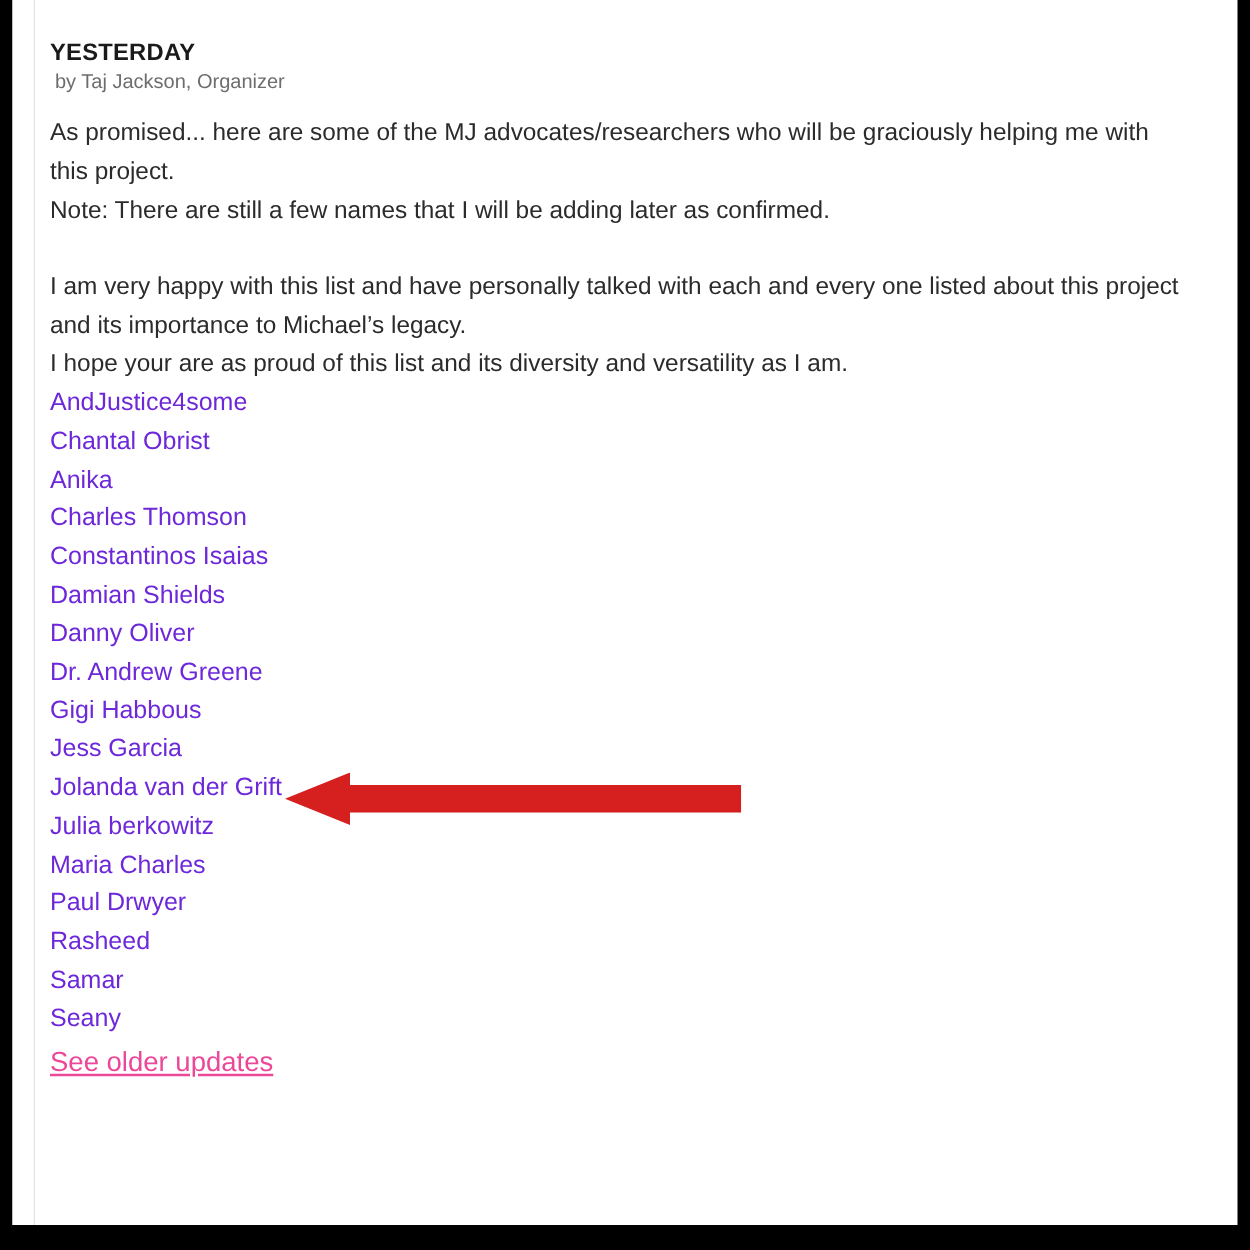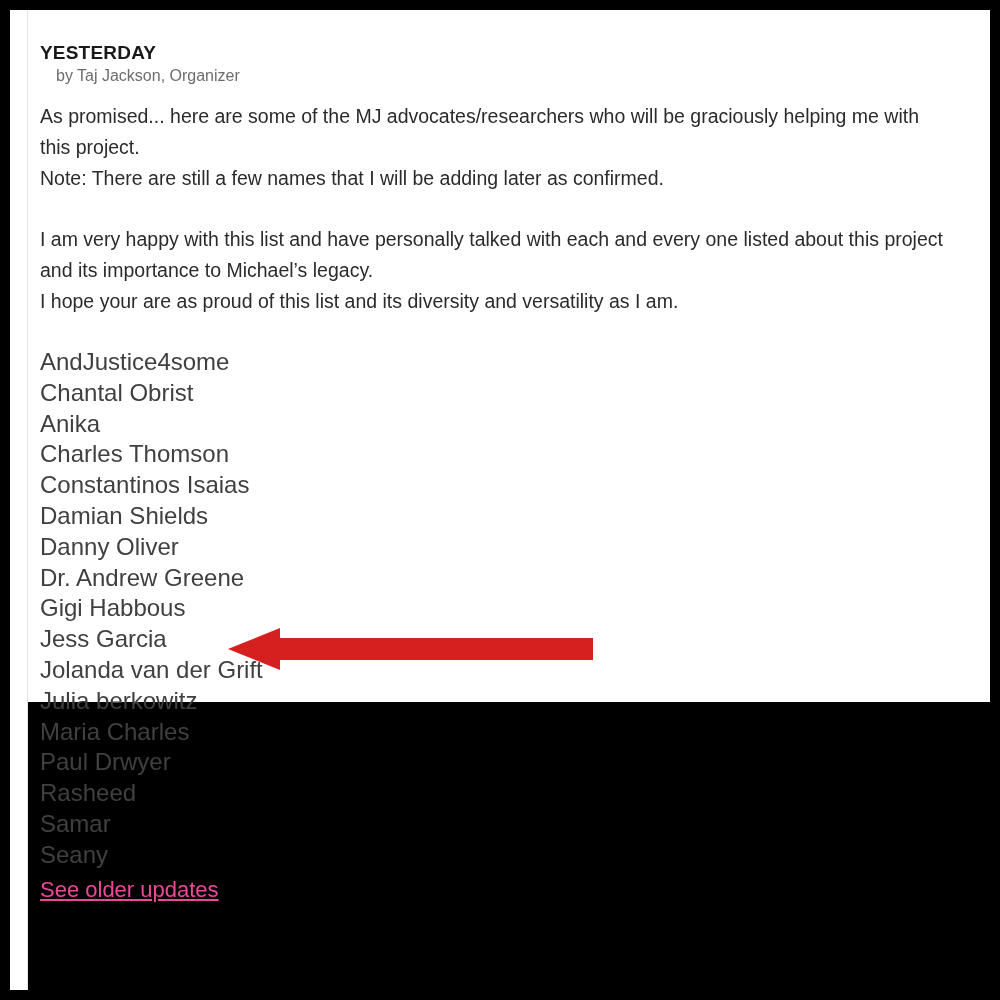--- a/index.html
+++ b/index.html
@@ -9,23 +9,23 @@
   body {
     width: 1000px;
     height: 1000px;
     background: #000000;
     font-family: "Liberation Sans", sans-serif;
     overflow: hidden;
   }
   .page {
     position: absolute;
     left: 10px;
-    top: 10px;
+    top: 0;
     width: 980px;
-    height: 692px;
+    height: 980px;
     background: #ffffff;
     box-sizing: border-box;
   }
   .left-rail {
     position: absolute;
     left: 0;
     top: 0;
     width: 18px;
     height: 980px;
     background: #ffffff;
@@ -44,41 +44,40 @@
   .update-title {
     font-size: 19px;
     font-weight: bold;
     color: #1a1a1a;
     letter-spacing: 0.2px;
     margin: 0 0 3px 0;
   }
   .update-byline {
     font-size: 16px;
     color: #6d6d6d;
-    margin: 0 0 16px 16px;
+    margin: 0 0 16px 4px;
   }
   .body-text {
     font-size: 19.5px;
     line-height: 31px;
     color: #2b2b2b;
   }
   .para {
     margin: 0 16px 0 0;
   }
   .para + .para {
     margin-top: 0;
   }
   .spacer {
     height: 30px;
   }
   .name-list {
-    margin-top: 30px;
-    font-size: 24px;
+    font-size: 20px;
     line-height: 30.8px;
-    color: #404040;
+    color: #6d28d9;
   }
   .name-row {
     position: relative;
     white-space: nowrap;
   }
   .older-link {
     display: inline-block;
     margin-top: 6px;
     font-size: 22px;
     color: #ec4899;

